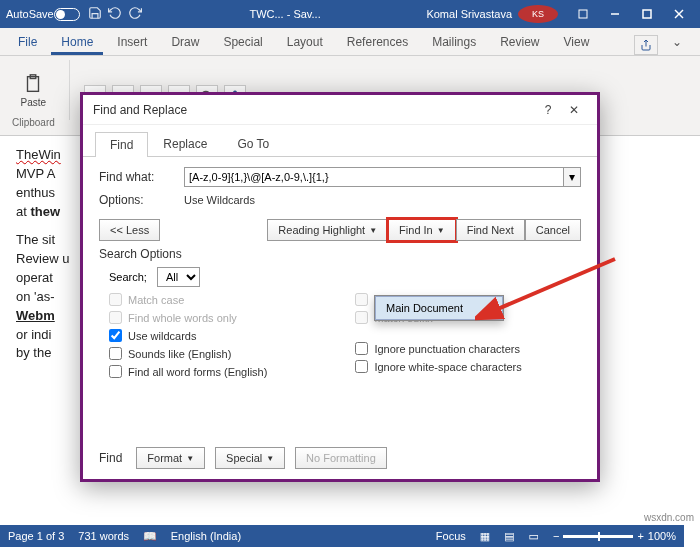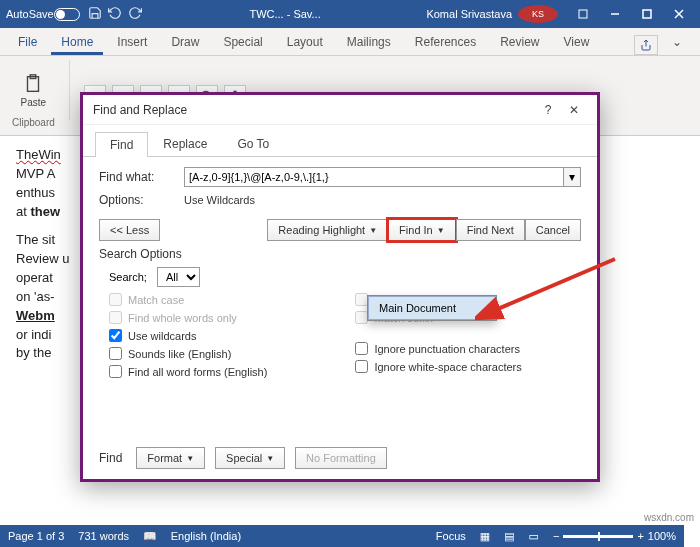--- a/index.html
+++ b/index.html
@@ -71,21 +71,21 @@
 .btnrow{display:flex;gap:0;align-items:center;margin:12px 0 6px;}
 .searchopts{margin-top:4px;}
 .searchopts .hdr{font-size:12px;color:#333;margin-bottom:6px;}
 .optgrid{display:flex;gap:28px;}
 .optcol{display:flex;flex-direction:column;gap:5px;}
 .chk{display:flex;align-items:center;gap:6px;font-size:11px;color:#333;}
 .chk input{width:13px;height:13px;}
 .chk.gray{color:#aaa;}
 .findfoot{position:absolute;left:16px;bottom:10px;display:flex;align-items:center;gap:10px;}
 .findfoot .lbl2{font-size:12px;color:#333;margin-right:4px;}
-.dropdown{position:absolute;left:284px;top:138px;width:130px;border:1px solid #888;background:#6d28d9;box-shadow:0 4px 10px rgba(0,0,0,.25);}
+.dropdown{position:absolute;left:291px;top:138px;width:130px;border:1px solid #888;background:#6d28d9;box-shadow:0 4px 10px rgba(0,0,0,.25);}
 .dropdown .item{padding:5px 10px;font-size:11px;background:#d6e5f3;border:1px solid #9ac;}
 .sel{height:20px;border:1px solid #999;background:#fff;font-size:11px;padding:0 4px;}
 .arrow{position:absolute;left:392px;top:96px;pointer-events:none;}
 
 </style>
 </head>
 <body>
 
 <div class="titlebar">
   <div class="autosave">
@@ -136,22 +136,22 @@
   </div>
 </div>
 
 <div class="ribtabs">
   <div class="tab file">File</div>
   <div class="tab active">Home</div>
   <div class="tab">Insert</div>
   <div class="tab">Draw</div>
   <div class="tab">Special</div>
   <div class="tab">Layout</div>
+  <div class="tab">References</div>
   <div class="tab">Mailings</div>
-  <div class="tab">References</div>
   <div class="tab">Review</div>
   <div class="tab">View</div>
   <div class="spacer"></div>
   <div class="share">
       <svg width="12" height="12" viewBox="0 0 24 24" fill="none" stroke="#2b5797" stroke-width="2">
         <path d="M4 12v8a2 2 0 002 2h12a2 2 0 002-2v-8"></path>
         <polyline points="16 6 12 2 8 6"></polyline>
         <line x1="12" y1="2" x2="12" y2="15"></line>
       </svg>
     </div>

